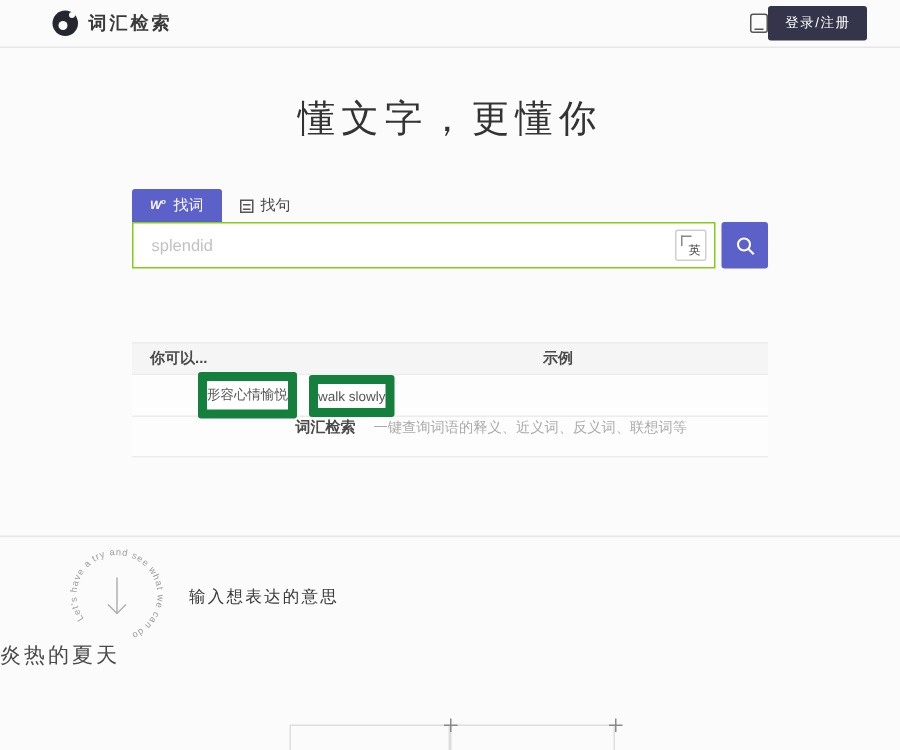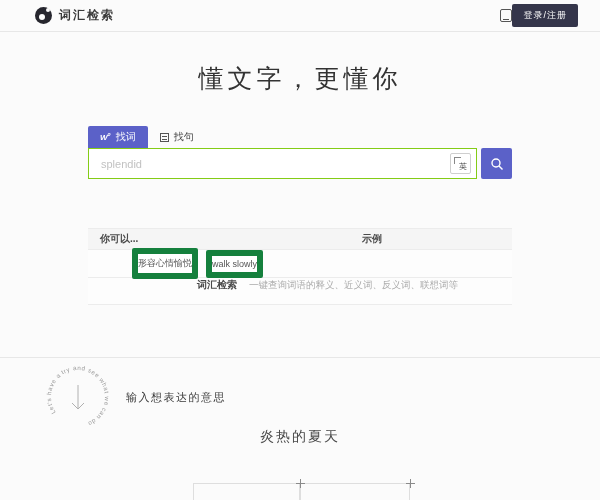--- a/index.html
+++ b/index.html
@@ -70,21 +70,21 @@
   .divider { position:absolute; top:357px; left:0; width:600px; height:1px; background:#e7e7e7; }
 
   
   .try { position:absolute; left:42px; top:360px; width:260px; height:74px; display:flex; align-items:center; }
   .circle-wrap { position:relative; width:72px; height:72px; }
   .circle-wrap svg { position:absolute; left:0; top:0; }
   .circle-text-svg { transform:rotate(-35deg); }
   .try-hint { margin-left:12px; font-size:11px; color:#3a3a3a; letter-spacing:1.5px; }
 
   
-  .demo-title { position:absolute; top:428px; left:0; right:0; text-align:center; font-size:14px;
+  .demo-title { position:absolute; top:428px; left:0; right:0; text-align:left; font-size:14px;
                 color:#4a4a4a; letter-spacing:2px; }
   .card { position:absolute; top:483px; height:30px; border:1px solid #dedede; background:transparent; }
   .card1 { left:193px; width:107px; }
   .card2 { left:300px; width:110px; }
   .plus { position:absolute; width:9px; height:9px; }
   .plus::before { content:""; position:absolute; left:0; right:0; top:4px; height:1px; background:#8a8a8a; }
   .plus::after { content:""; position:absolute; top:0; bottom:0; left:4px; width:1px; background:#8a8a8a; }
   .plus-a { left:296px; top:479px; }
   .plus-b { left:406px; top:479px; }
 </style>

